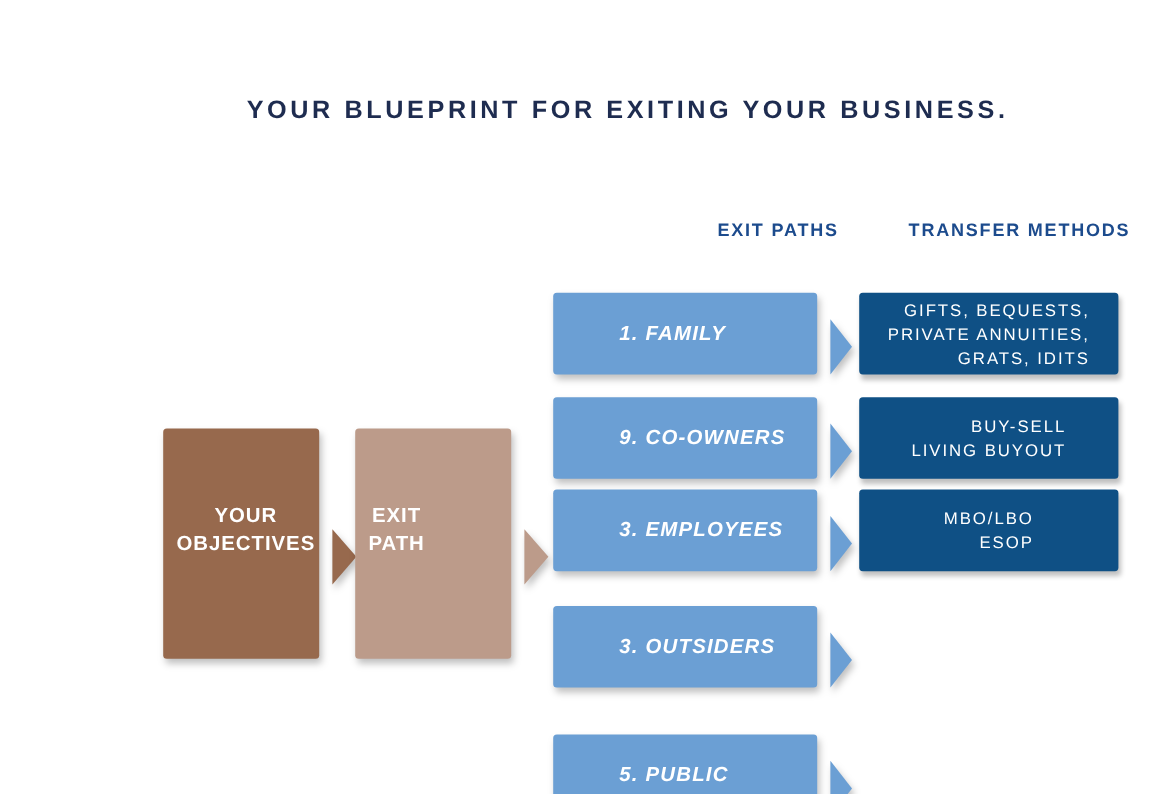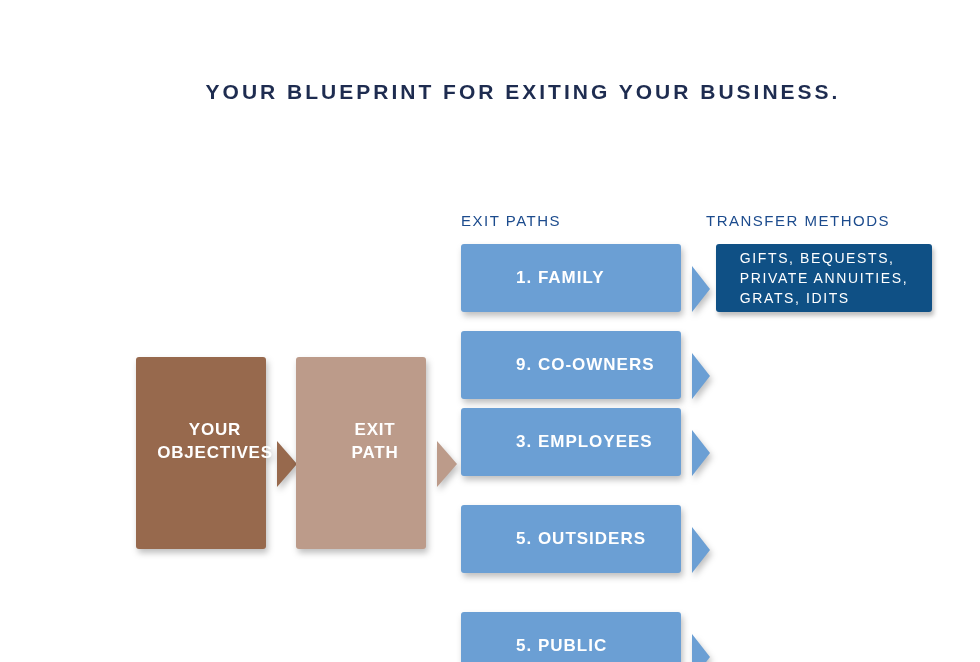--- a/index.html
+++ b/index.html
@@ -15,66 +15,66 @@
   html,body{background:#ffffff;}
   body{font-family:"Liberation Sans","DejaVu Sans",sans-serif;}
   .canvas{position:relative;width:980px;height:662px;background:#ffffff;overflow:hidden;}
 
   .title{
     position:absolute;top:36px;left:0;right:0;text-align:center;
     font-size:21px;font-weight:700;letter-spacing:3px;color:var(--title-text);
   }
 
   .col-header{
-    position:absolute;top:168px;text-align:left;
-    font-size:15px;font-weight:400;letter-spacing:1.5px;color:var(--header-text);
+    position:absolute;top:140px;text-align:right;
+    font-size:15px;font-weight:700;letter-spacing:1.5px;color:var(--header-text);
   }
   .col-header.eh{left:417px;width:238px;}
   .col-header.th{left:662px;width:236px;}
 
   
   .arrow{
     position:absolute;left:100%;top:50%;transform:translateY(-50%);
     width:0;height:0;border-top:23px solid transparent;border-bottom:23px solid transparent;
   }
 
   
   .brownbox{
     position:absolute;top:313px;width:130px;height:192px;border-radius:3px;
-    display:flex;align-items:center;justify-content:center;text-align:center;
+    display:flex;align-items:center;text-align:center;
     filter:drop-shadow(2px 4px 3px rgba(0,0,0,0.25));
-    padding-left:28px;
   }
   .brownbox.b1{left:92px;background:var(--objectives-brown);}
   .brownbox.b2{left:252px;background:var(--exit-path-tan);}
   .brownbox .arrow{border-left-width:20px;border-left-style:solid;}
   .brownbox.b1 .arrow{border-left-color:var(--objectives-brown);}
   .brownbox.b2 .arrow{border-left-color:var(--exit-path-tan);}
   .boxlines{
     color:var(--box-text);font-size:17px;font-weight:700;letter-spacing:0.8px;
     line-height:23px;white-space:pre-line;margin-top:-14px;
   }
 
   
   .pathbox{
     position:absolute;left:417px;width:220px;height:68px;border-radius:3px;
     background:var(--exit-path-blue);
     display:flex;align-items:center;padding-left:44px;
     filter:drop-shadow(2px 4px 3px rgba(0,0,0,0.25));
+    font-style:italic;
   }
   .pathbox .arrow{border-left:18px solid var(--exit-path-blue);}
   .pathlabel{
     color:var(--box-text);font-size:17px;font-weight:700;letter-spacing:1px;
   }
 
   
   .methodbox{
     position:absolute;left:672px;width:216px;height:68px;border-radius:3px;
     background:var(--transfer-blue);
-    display:flex;align-items:center;justify-content:center;text-align:left;
+    display:flex;align-items:center;justify-content:center;text-align:right;
     box-shadow:2px 4px 4px rgba(0,0,0,0.25);
   }
   .methodlines{
     color:var(--box-text);font-size:14px;font-weight:400;letter-spacing:1.6px;
     line-height:20px;white-space:pre-line;
   }
 
   .r1{top:200px}.r2{top:287px}.r3{top:364px}.r4{top:461px}.r5{top:568px}
 </style>
 </head>
@@ -104,27 +104,35 @@
   </div>
   <div class="pathbox r2">
     <span class="pathlabel">9. CO-OWNERS</span>
     <span class="arrow"></span>
   </div>
   <div class="pathbox r3">
     <span class="pathlabel">3. EMPLOYEES</span>
     <span class="arrow"></span>
   </div>
   <div class="pathbox r4">
-    <span class="pathlabel">5. OUTSIDERS</span>
+    <span class="pathlabel">3. OUTSIDERS</span>
     <span class="arrow"></span>
   </div>
   <div class="pathbox r5">
     <span class="pathlabel">5. PUBLIC</span>
     <span class="arrow"></span>
   </div>
 
   <div class="methodbox r1">
     <span class="methodlines">GIFTS, BEQUESTS,
 PRIVATE ANNUITIES,
 GRATS, IDITS</span>
   </div>
+  <div class="methodbox r2">
+    <span class="methodlines">BUY-SELL
+LIVING BUYOUT</span>
+  </div>
+  <div class="methodbox r3">
+    <span class="methodlines">MBO/LBO
+ESOP</span>
+  </div>
 
 </div>
 
 </body></html>

